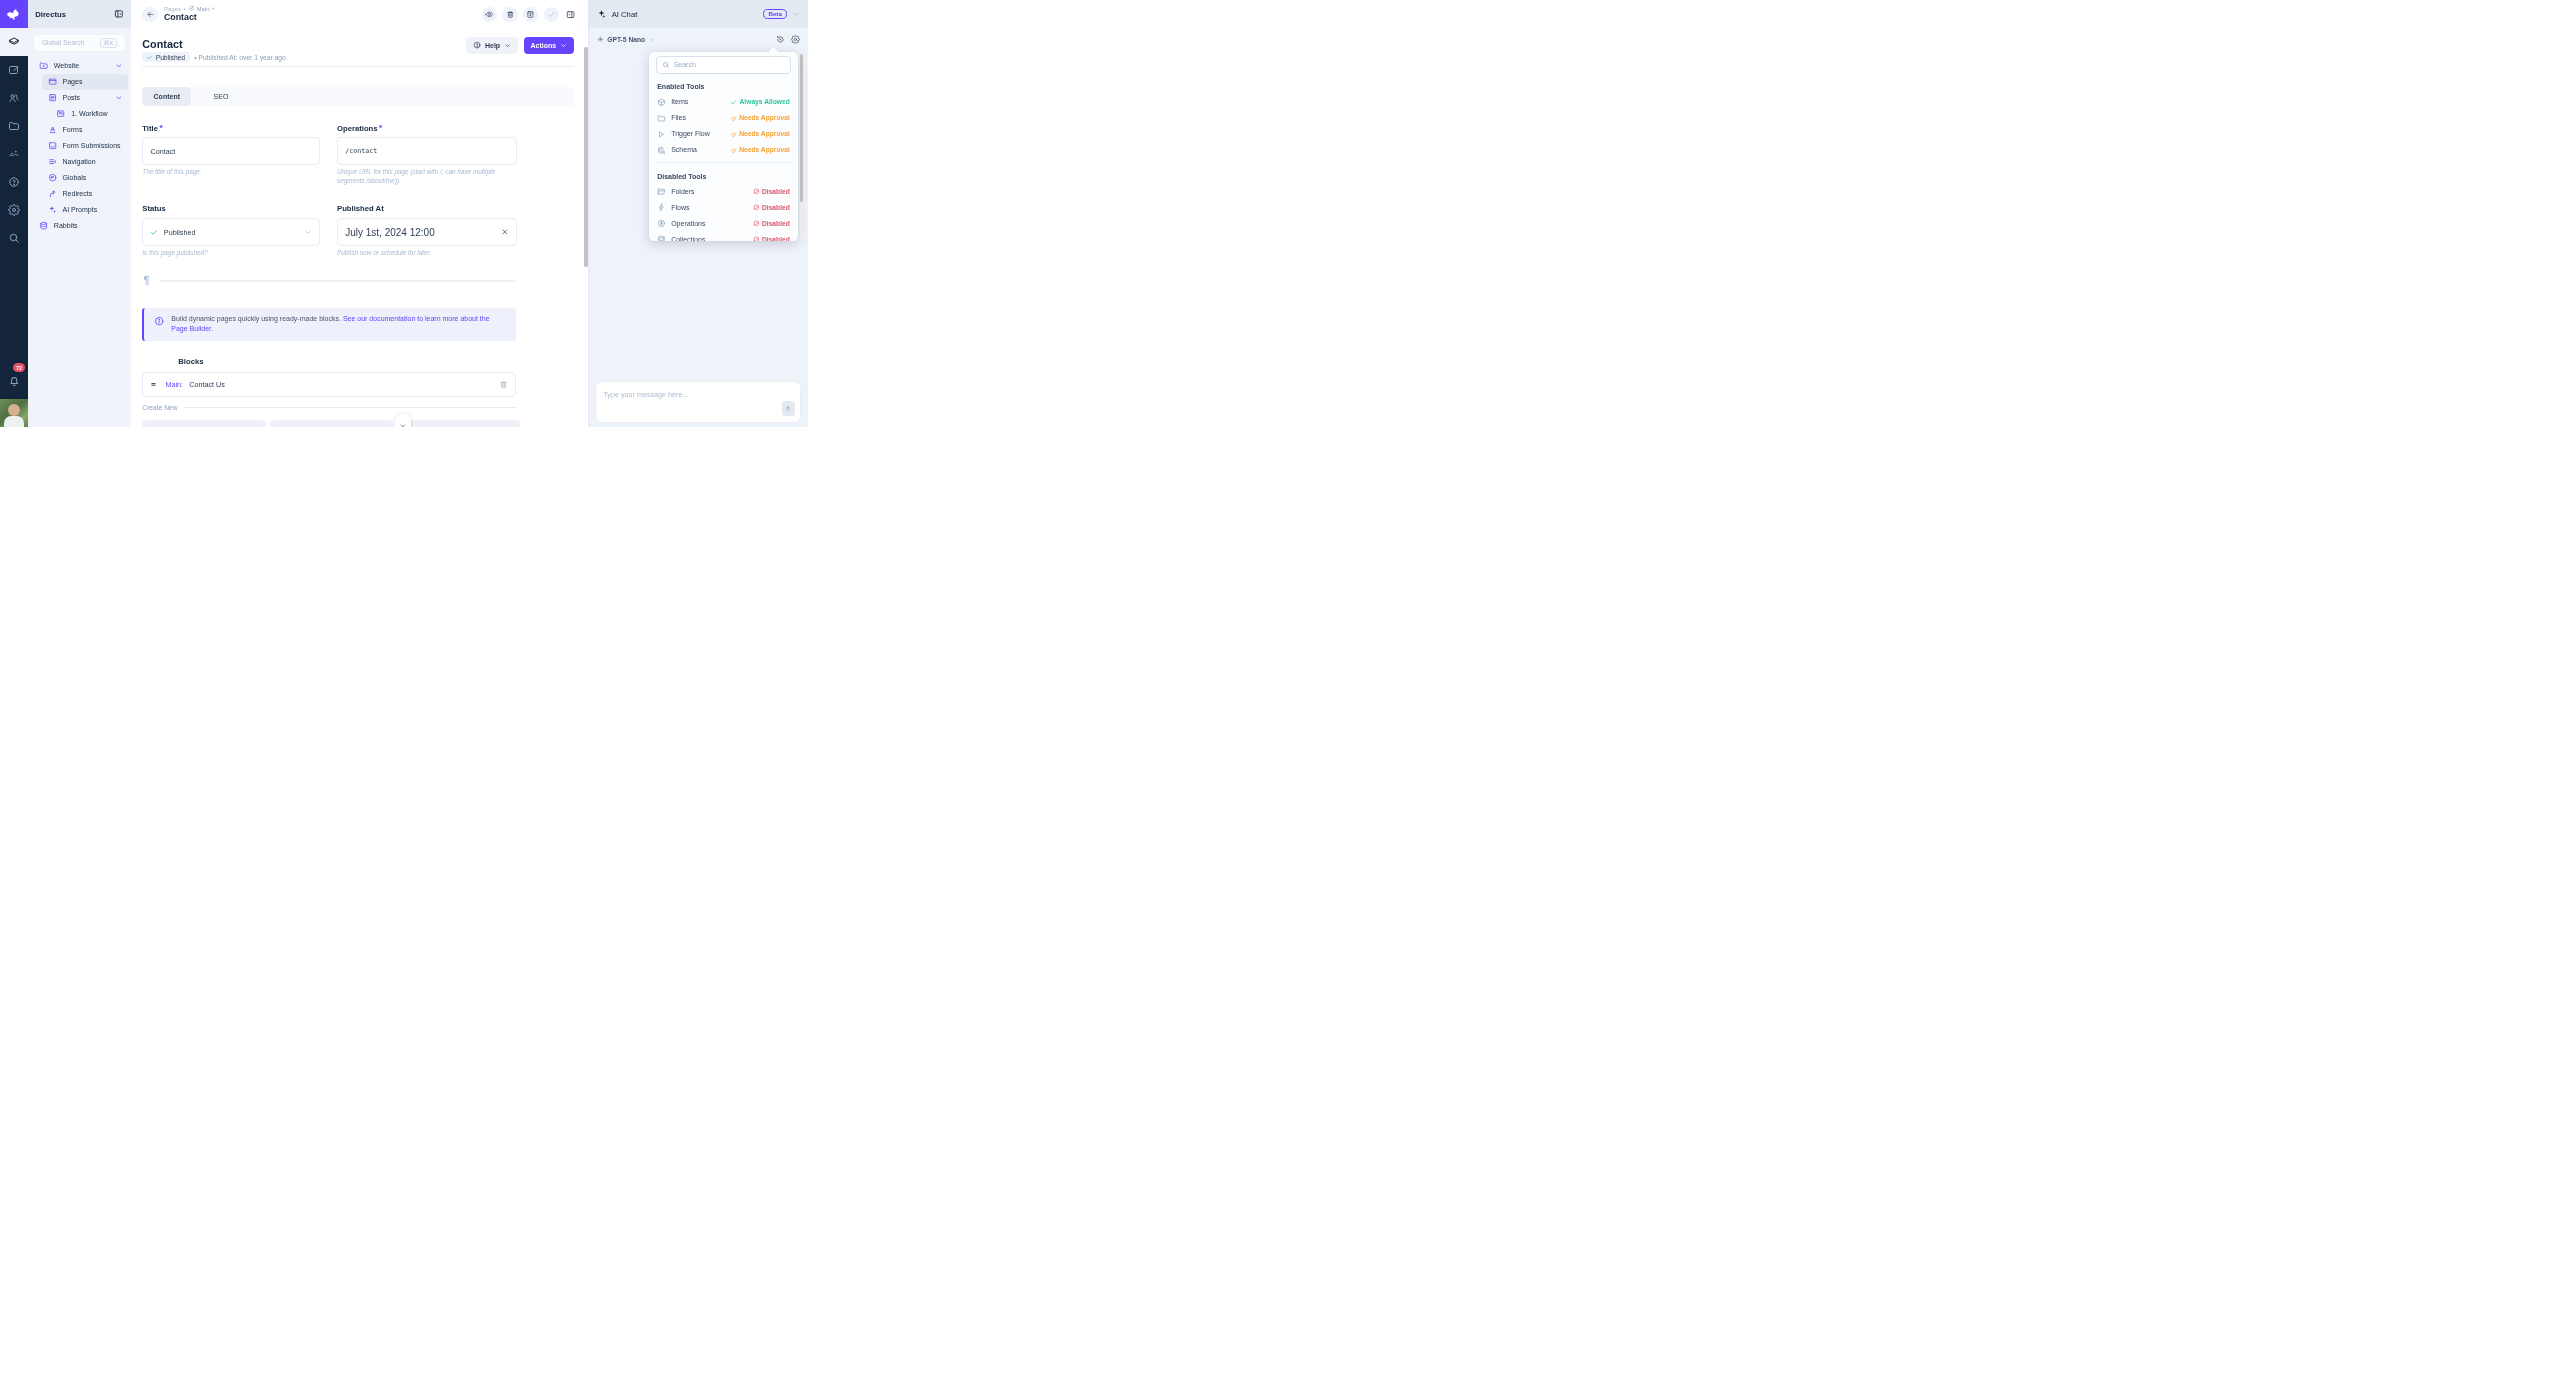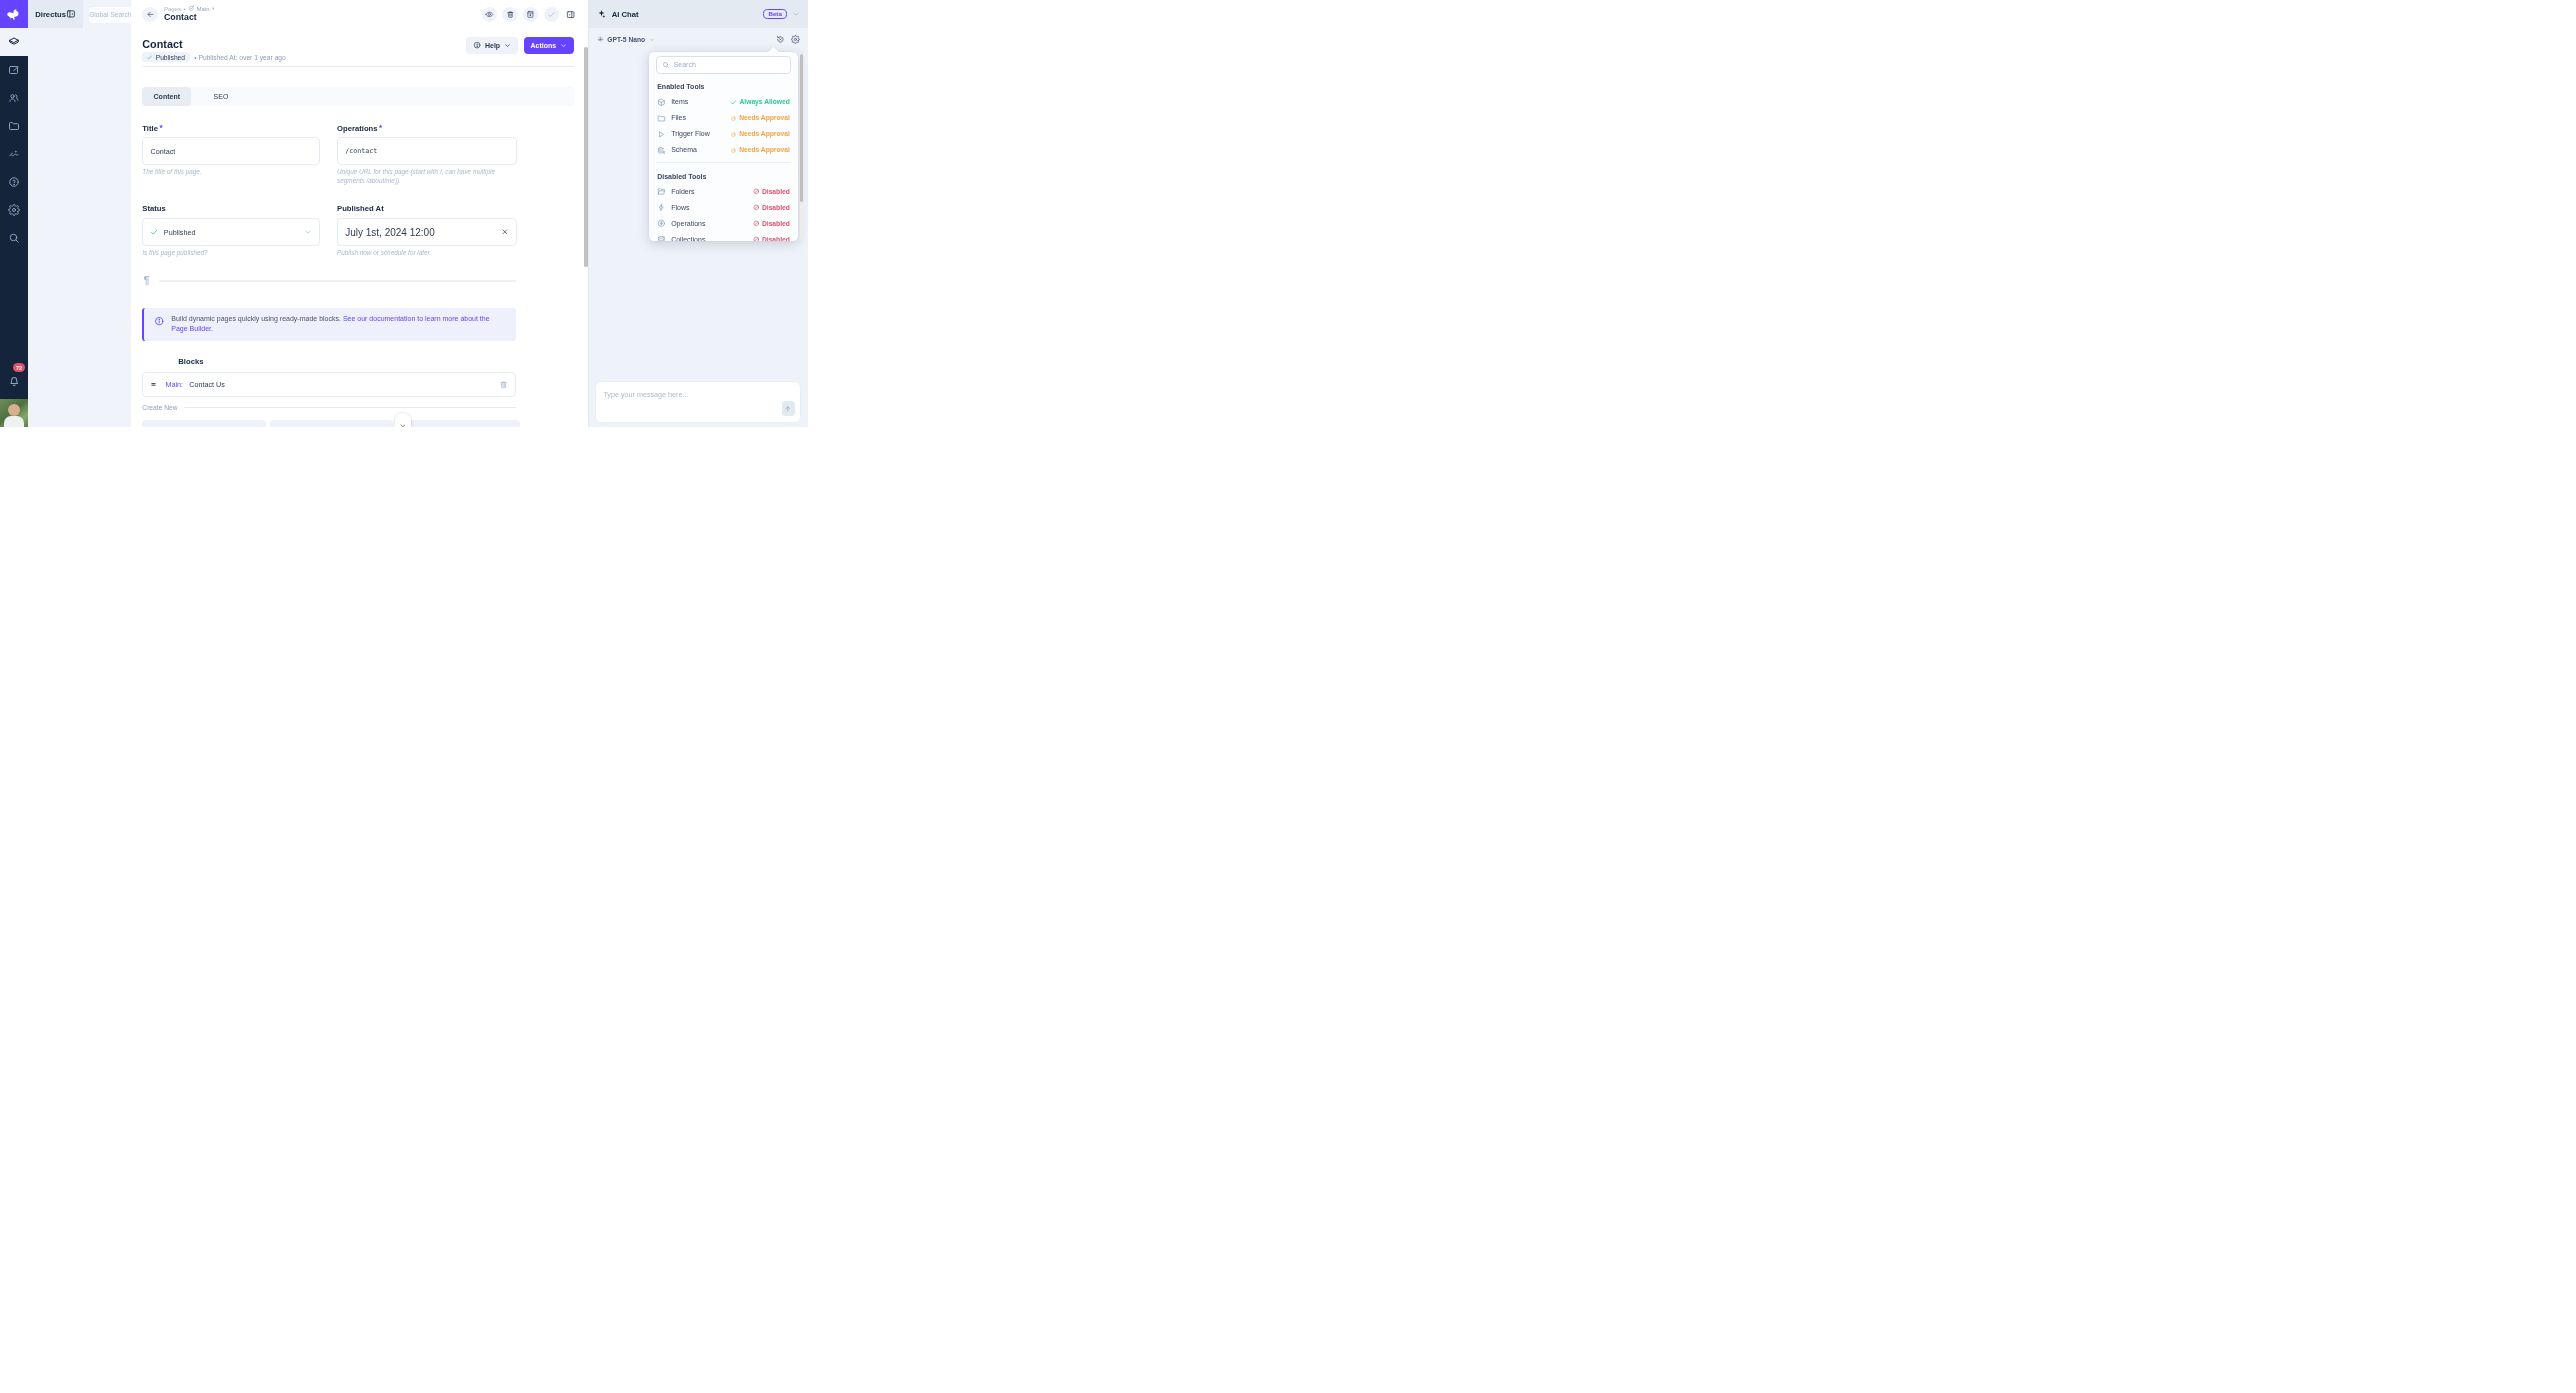--- a/index.html
+++ b/index.html
@@ -17,21 +17,21 @@
   .mod.active { background:#F0F4FA; color:#16263C; }
   .rail-spacer { flex:1; }
   .rail-bell { position:relative; width:28px; height:27px; display:flex; align-items:center; justify-content:center; color:#8BA2BE; font-size:12.4px; cursor:pointer; }
   .bell-badge { position:absolute; top:-4.6px; left:13.4px; min-width:11.3px; height:8.8px; background:#E35169; color:#fff; font-size:5.4px; font-weight:bold; border-radius:4.6px; display:flex; align-items:center; justify-content:center; padding:0 2.6px; }
   .rail-avatar { width:28px; height:28px; margin-top:4.1px; cursor:pointer; position:relative; overflow:hidden;
     background:linear-gradient(140deg,#6f8f59 0%,#4e7042 45%,#87a96b 75%,#5c7d4c 100%); }
   .rail-avatar::before { content:""; position:absolute; left:8.2px; top:5.2px; width:12px; height:12px; border-radius:50%; background:#d9b08f; }
   .rail-avatar::after { content:""; position:absolute; left:4.1px; top:16.5px; width:20px; height:14.4px; border-radius:7.2px 7.2px 0 0; background:#edf1f2; }
 
   
-  .sidebar { width:103px; flex:0 0 103px; background:#F0F4FA; display:flex; }
+  .sidebar { width:103px; flex:0 0 103px; background:#F0F4FA; display:flex; flex-direction:column; }
   .sb-header { height:28px; background:#E4EAF2; display:flex; align-items:center; padding:0 7.2px; flex:0 0 28px; }
   .sb-title { font-size:7.7px; font-weight:bold; color:#16263C; flex:1; }
   .sb-collapse { font-size:9.8px; color:#16263C; cursor:pointer; }
   .sb-search { margin:6.7px 6.2px 0; height:16.5px; background:#FBFCFE; border-radius:4.1px; display:flex; align-items:center; justify-content:center; gap:13px; cursor:text; box-shadow:0 0 0 0.5px #EDF1F7; }
   .sb-search input { border:none; outline:none; background:transparent; width:45px; font-size:6.7px; color:#44536E; font-family:inherit; }
   .sb-search input::placeholder { color:#A9BCD2; }
   .sb-kbd { border:0.5px solid #D9E1EC; border-radius:3.1px; font-size:6px; color:#A9BCD2; padding:0.5px 2.6px; }
   .nav-list { list-style:none; margin-top:6.7px; padding-right:3.1px; }
   .nav-item { height:16px; display:flex; align-items:center; gap:5.7px; padding-left:5.2px; font-size:7px; font-weight:500; color:#1B2A41; cursor:pointer; position:relative; border-radius:3.1px; }
   .nav-item.lvl0 { margin-left:5.7px; } .nav-item.lvl1 { margin-left:14.4px; } .nav-item.lvl2 { margin-left:23px; }
@@ -98,21 +98,21 @@
   .create-row .c-line { flex:1; height:1.5px; background:#E6ECF3; border-radius:1px; }
   .ph-boxes { position:absolute; left:11.3px; top:420px; width:378px; display:flex; gap:3.6px; }
   .ph-box { flex:1; height:20.6px; background:#EEF1FA; border-radius:4.1px; }
   .scroll-pill { position:absolute; left:264px; top:413px; width:16px; height:20.6px; background:#fff; border-radius:8.2px; box-shadow:0 0.5px 3.1px rgba(30,45,70,.25); display:flex; justify-content:center; padding-top:4.6px; color:#555f6e; font-size:7.7px; cursor:pointer; }
   .main-thumb { position:absolute; right:0.5px; top:47px; width:3.1px; height:220px; background:#C2C2C2; border-radius:1.5px; }
 
   
   .ai { width:220px; flex:0 0 220px; background:#EEF2F9; position:relative; border-left:0.5px solid #E2E8F0; }
   .ai-header { height:28px; background:#E3EAF1; display:flex; align-items:center; padding:0 7.7px; gap:5.2px; }
   .ai-header .a-spark { color:#16263C; font-size:9.8px; }
-  .ai-title { font-size:7.7px; font-weight:bold; color:#16263C; flex:1; }
+  .ai-title { font-size:7.7px; font-weight:normal; color:#16263C; flex:1; }
   .beta { border:1px solid #6644FF; color:#6644FF; font-size:6.2px; font-weight:bold; border-radius:4.6px; padding:0.5px 4.1px 1px; cursor:default; }
   .ai-header .a-caret { color:#A9BCD2; font-size:8.2px; cursor:pointer; }
   .model-row { height:23px; display:flex; align-items:center; padding:0 8.2px; gap:3.6px; }
   .model-row .openai { color:#6B7C96; font-size:7.7px; }
   .model-name { font-size:6.7px; font-weight:600; color:#44536E; cursor:pointer; }
   .model-row .m-caret { color:#8CA3BE; font-size:5.7px; }
   .model-icons { margin-left:auto; display:flex; gap:6.7px; color:#44536E; font-size:8.8px; }
   .model-icons .icon { cursor:pointer; }
 
   .popover { position:absolute; left:60px; top:52px; width:149px; height:189px; background:#FCFDFE; border-radius:5.2px; box-shadow:0 2.6px 11.3px rgba(25,40,70,.18), 0 0 0 0.5px rgba(25,40,70,.04); overflow:hidden; z-index:5; }

